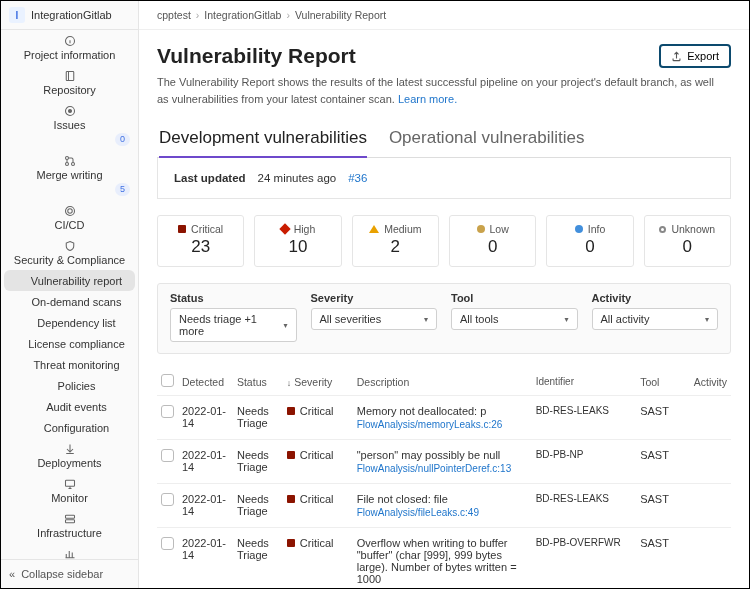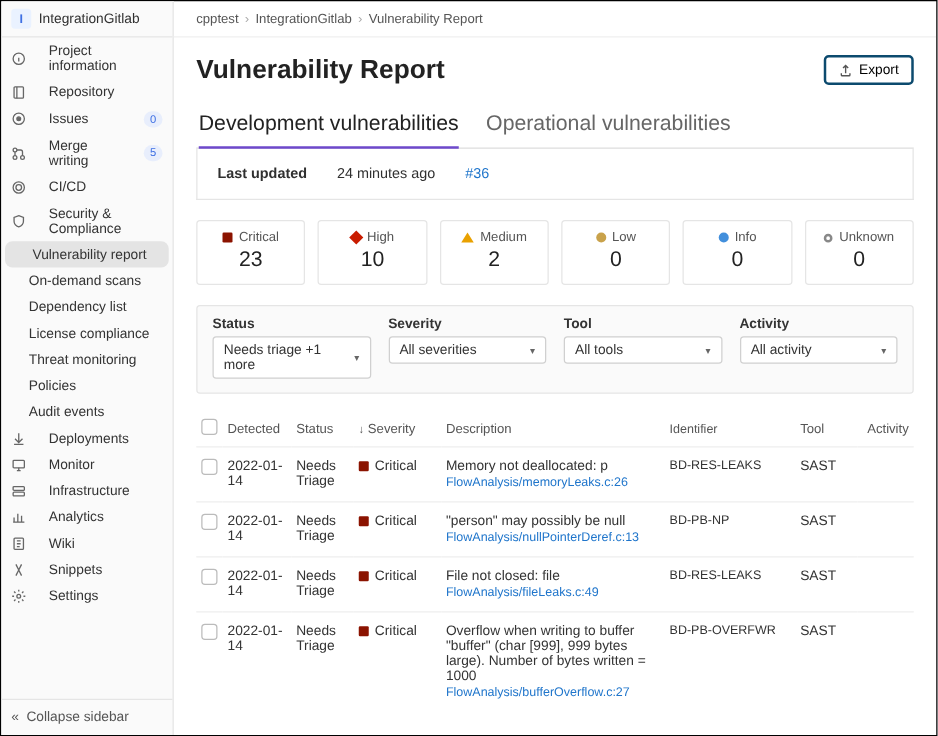--- a/index.html
+++ b/index.html
@@ -30,26 +30,27 @@
     border-bottom: 1px solid #e5e5e5;
     font-size: 11px; font-weight: 500;
   }
   .proj-avatar {
     width: 16px; height: 16px; background: #eaf2ff; color: #3f70e3;
     display: flex; align-items: center; justify-content: center;
     border-radius: 3px; font-size: 10px; font-weight: 600;
   }
   .nav { flex: 1; overflow-y: auto; }
   .nav-item {
-    display: flex; align-items: center; gap: 18px;
+    display: flex; align-items: center; gap: 2px;
     padding: 4.5px 8px;
     font-size: 11px;
     color: #333;
     cursor: pointer;
     position: relative;
+    flex-direction: column;
   }
   .nav-item .badge {
     margin-left: auto;
     background: #e8eefc; color: #3f70e3;
     border-radius: 8px; font-size: 9px; padding: 0 5px; line-height: 13px;
   }
   .nav-sub { padding-left: 22px; font-size: 11px; }
   .nav-item.active { background: #e4e4e4; border-radius: 6px; margin: 0 3px;}
   .nav-item .ic { width: 12px; height: 12px; flex-shrink:0; display:flex;align-items:center;justify-content:center; color:#666;}
   .collapse {
@@ -79,21 +80,21 @@
   .desc { font-size: 11px; color:#555; line-height:1.5; margin-top:6px; max-width: 560px;}
   .desc a { color:#1f75cb; text-decoration:none; }
 
   .tabs { margin-top:14px; border-bottom:1px solid #ddd; display:flex; gap:22px; padding:0 2px;}
   .tab { font-size:17px; color:#666; padding: 7px 0 9px 0; cursor:pointer; position:relative;}
   .tab.active { color:#222; font-weight:500; }
   .tab.active::after { content:""; position:absolute; left:0; right:0; bottom:-1px; height:2px; background:#6e49cb; }
 
   .last-updated {
     border:1px solid #e5e5e5; border-top:none; padding:14px 16px;
-    font-size:11.5px; display:flex; gap:24px; align-items:center; margin-bottom:16px;
+    font-size:11.5px; display:flex; gap:12px; align-items:center; margin-bottom:16px;
   }
   .last-updated .lbl { font-weight:600; }
   .last-updated .lnk { color:#1f75cb; text-decoration:none;}
 
   .cards { display:flex; gap:10px; margin-bottom:16px; }
   .card {
     flex:1; border:1px solid #e5e5e5; border-radius:3px; text-align:center;
     padding: 7px 4px 9px 4px;
   }
   .card .top { display:flex;align-items:center;justify-content:center;gap:5px;font-size:10.5px;color:#555;margin-bottom:2px;}
@@ -202,20 +203,21 @@
           </span>
           <span>Security &amp; Compliance</span>
         </div>
         <div class="nav-item nav-sub active">Vulnerability report</div>
         <div class="nav-item nav-sub">On-demand scans</div>
         <div class="nav-item nav-sub">Dependency list</div>
         <div class="nav-item nav-sub">License compliance</div>
         <div class="nav-item nav-sub">Threat monitoring</div>
         <div class="nav-item nav-sub">Policies</div>
         <div class="nav-item nav-sub">Audit events</div>
+        <div class="nav-item nav-sub">Configuration</div>
         <div class="nav-item">
           <span class="ic">
             <svg width="12" height="12" viewBox="0 0 16 16" fill="none" stroke="currentColor" stroke-width="1.4">
               <path d="M8 2v10M4 8l4 4 4-4M3 14h10"></path>
             </svg>
           </span>
           <span>Deployments</span>
         </div>
         <div class="nav-item">
           <span class="ic">
@@ -290,20 +292,23 @@
         <h1>Vulnerability Report</h1>
         <button class="export-btn">
           <span>
             <svg width="11" height="11" viewBox="0 0 16 16" fill="none" stroke="#555" stroke-width="1.6">
               <path d="M8 11V2M5 5l3-3 3 3M3 11v2a1 1 0 001 1h8a1 1 0 001-1v-2"></path>
             </svg>
           </span>
           <span>Export</span>
         </button>
       </div>
+      <p class="desc">
+        <span>The Vulnerability Report shows the results of the latest successful pipeline on your project's default branch, as well as vulnerabilities from your latest container scan. </span><a href="#">Learn more.</a>
+      </p>
 
       <div class="tabs">
         <div class="tab active">Development vulnerabilities</div>
         <div class="tab">Operational vulnerabilities</div>
       </div>
 
       <div class="last-updated">
         <span class="lbl">Last updated</span>
         <span>24 minutes ago</span>
         <a href="#" class="lnk">#36</a>

